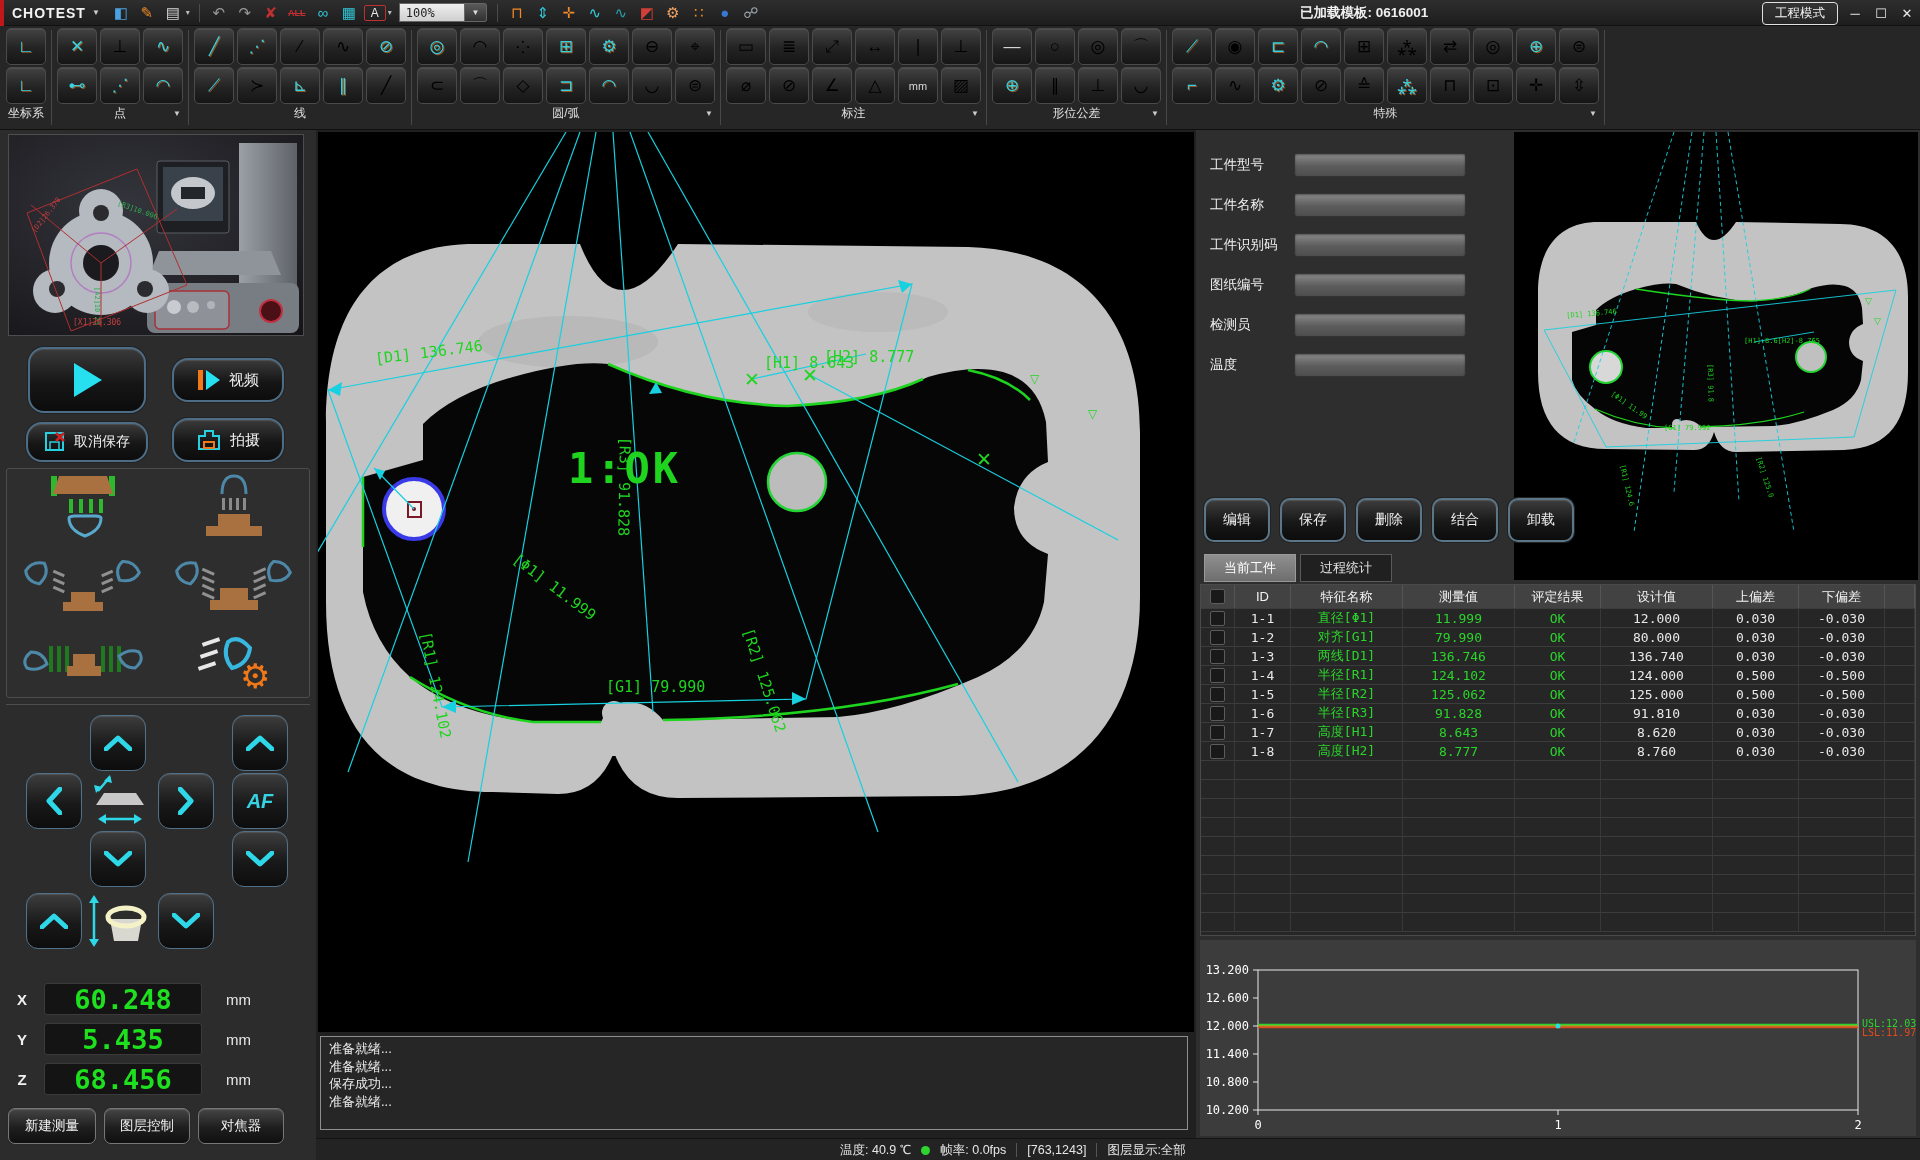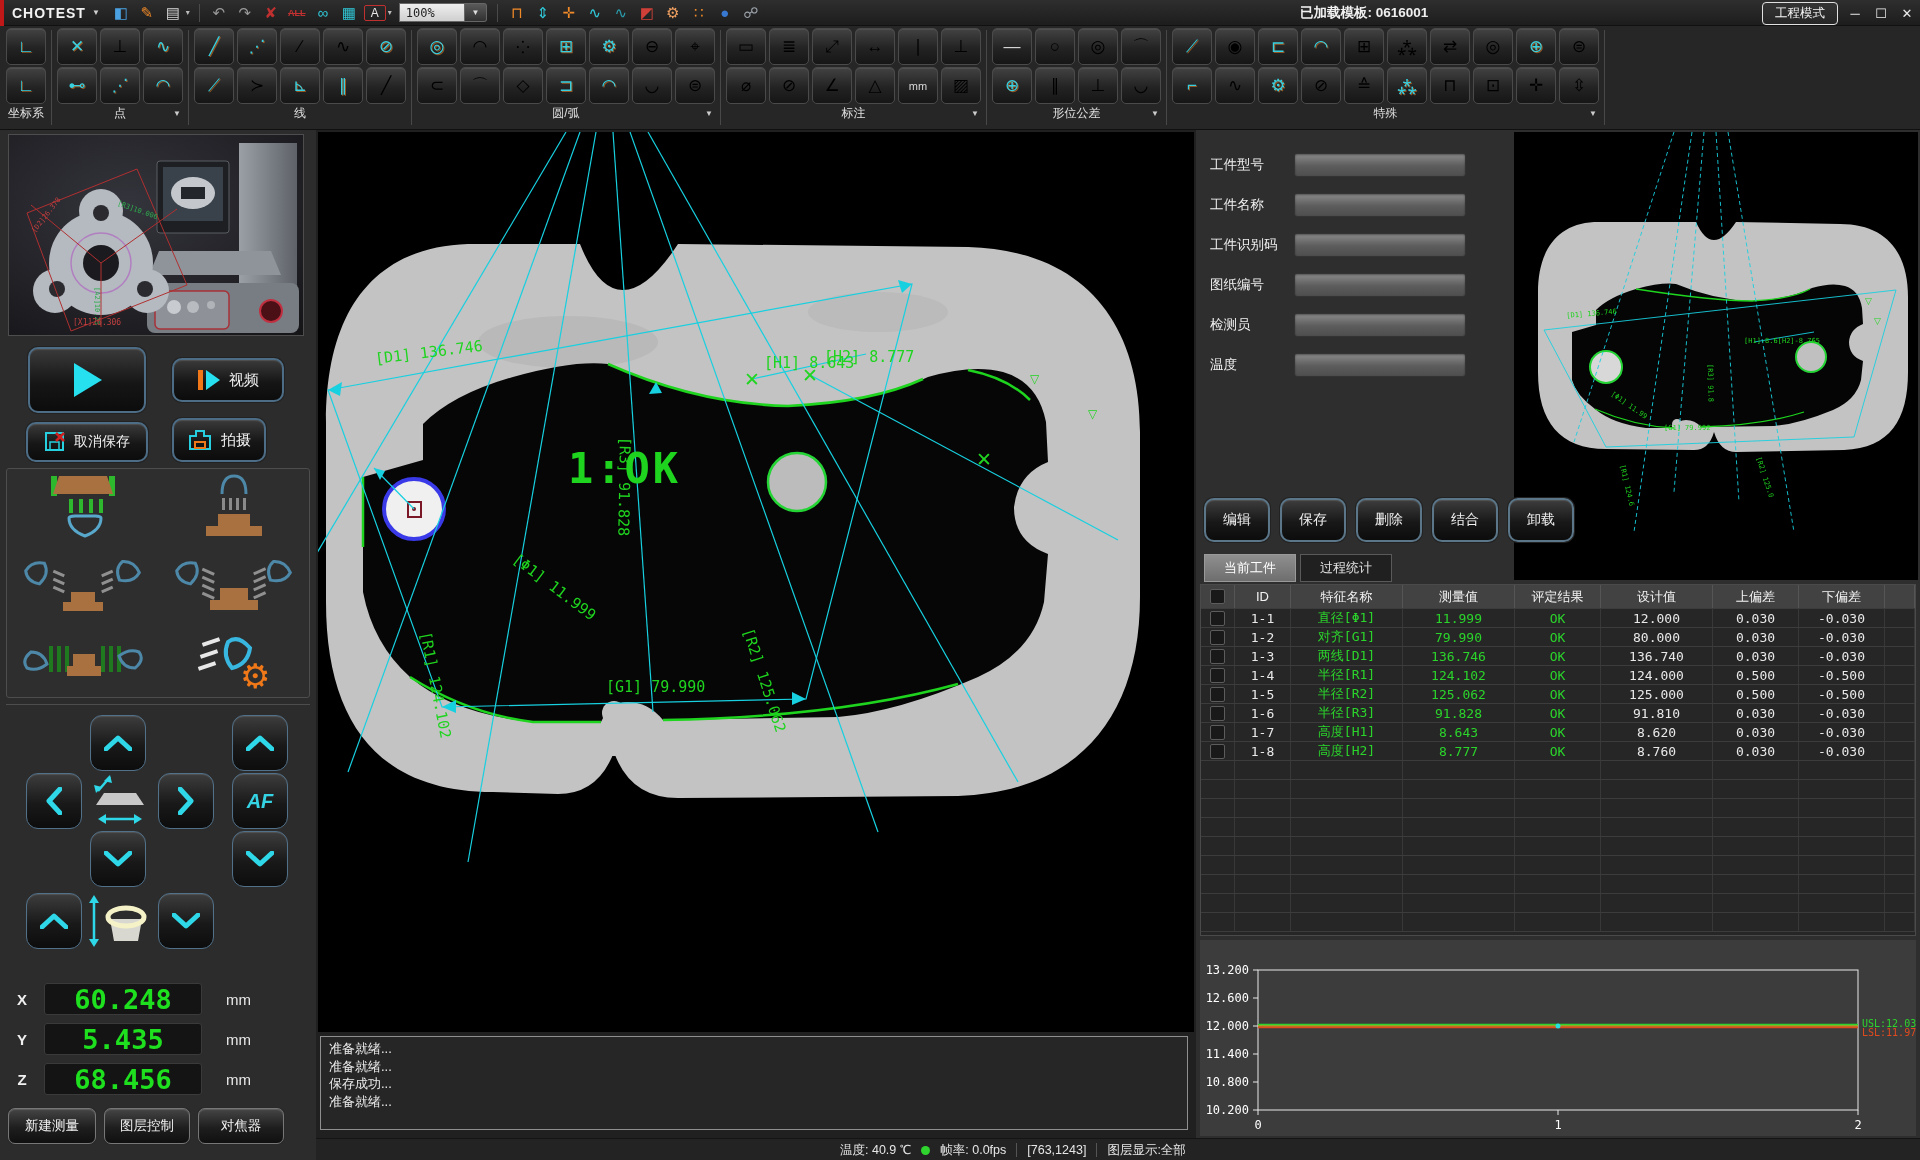--- a/index.html
+++ b/index.html
@@ -53,21 +53,21 @@
     background:linear-gradient(#3c3c3c,#1a1a1a 60%,#0f0f0f);
     display:flex; align-items:center; justify-content:center;
     box-shadow:inset 0 1px 1px rgba(255,255,255,.12); }
   .m  { color:#38d0e0; text-shadow:1px 1px 0 rgba(240,130,37,.55); }
   .wt { color:#d8d8d8; }
 
   
   #left-panel { position:absolute; left:0; top:130px; width:316px; height:1030px; background:#2c2c2c; }
   #preview { position:absolute; left:8px; top:4px; width:296px; height:202px;
     border:1px solid #4d4d4d; background:#141416; }
-  .big-btn { position:absolute; border:2px solid #4d6d86; border-radius:10px; color:#f0f0f0;
+  .big-btn { position:absolute; border:2px solid #4d6d86; border-radius:16px; color:#f0f0f0;
     background:linear-gradient(#3a3a3a,#161616 55%,#0c0c0c);
     display:flex; align-items:center; justify-content:center; gap:8px; font-size:15px;
     box-shadow:0 0 0 1px #222, inset 0 1px 1px rgba(255,255,255,.12); }
   #lighting { position:absolute; left:6px; top:338px; width:304px; height:230px;
     border:1px solid #4d4d4d; border-radius:3px; background:#2e2e2e;
     display:grid; grid-template-columns:1fr 1fr; grid-template-rows:1fr 1fr 1fr; }
   .light-cell { display:flex; align-items:center; justify-content:center; }
   #navpad { position:absolute; left:6px; top:574px; width:304px; height:252px;
     border-top:1px solid #4d4d4d; }
   .nav-btn { position:absolute; width:56px; height:56px; border:1px solid #51718a; border-radius:12px;
@@ -566,21 +566,21 @@
     </div>
     <div class="big-btn" style="left:26px;top:292px;width:122px;height:40px;font-size:14px;">
       <svg width="22" height="22" viewBox="0 0 22 22">
         <rect x="2" y="2" width="17" height="17" fill="none" stroke="#26d0e0" stroke-width="2"></rect>
         <rect x="6" y="11" width="9" height="8" fill="none" stroke="#26d0e0" stroke-width="1.5"></rect>
         <line x1="12" y1="2" x2="20" y2="10" stroke="#d02020" stroke-width="2.5"></line>
         <line x1="20" y1="2" x2="12" y2="10" stroke="#d02020" stroke-width="2.5"></line>
         </svg>
       <span>取消保存</span>
     </div>
-    <div class="big-btn" style="left:172px;top:288px;width:94px;height:44px;">
+    <div class="big-btn" style="left:172px;top:288px;width:112px;height:44px;">
       <svg width="26" height="24" viewBox="0 0 26 24">
         <path d="M3,8 h6 v-5 h8 v5 h6 v13 h-20 z" fill="none" stroke="#26d0e0" stroke-width="2"></path>
         <path d="M8,14 h10 v6 h-10 z" fill="none" stroke="#f07818" stroke-width="2"></path>
         </svg>
       <span>拍摄</span>
     </div>
 
     <div id="lighting">
       <div class="light-cell">
         <svg width="120" height="70" viewBox="0 0 120 70">

